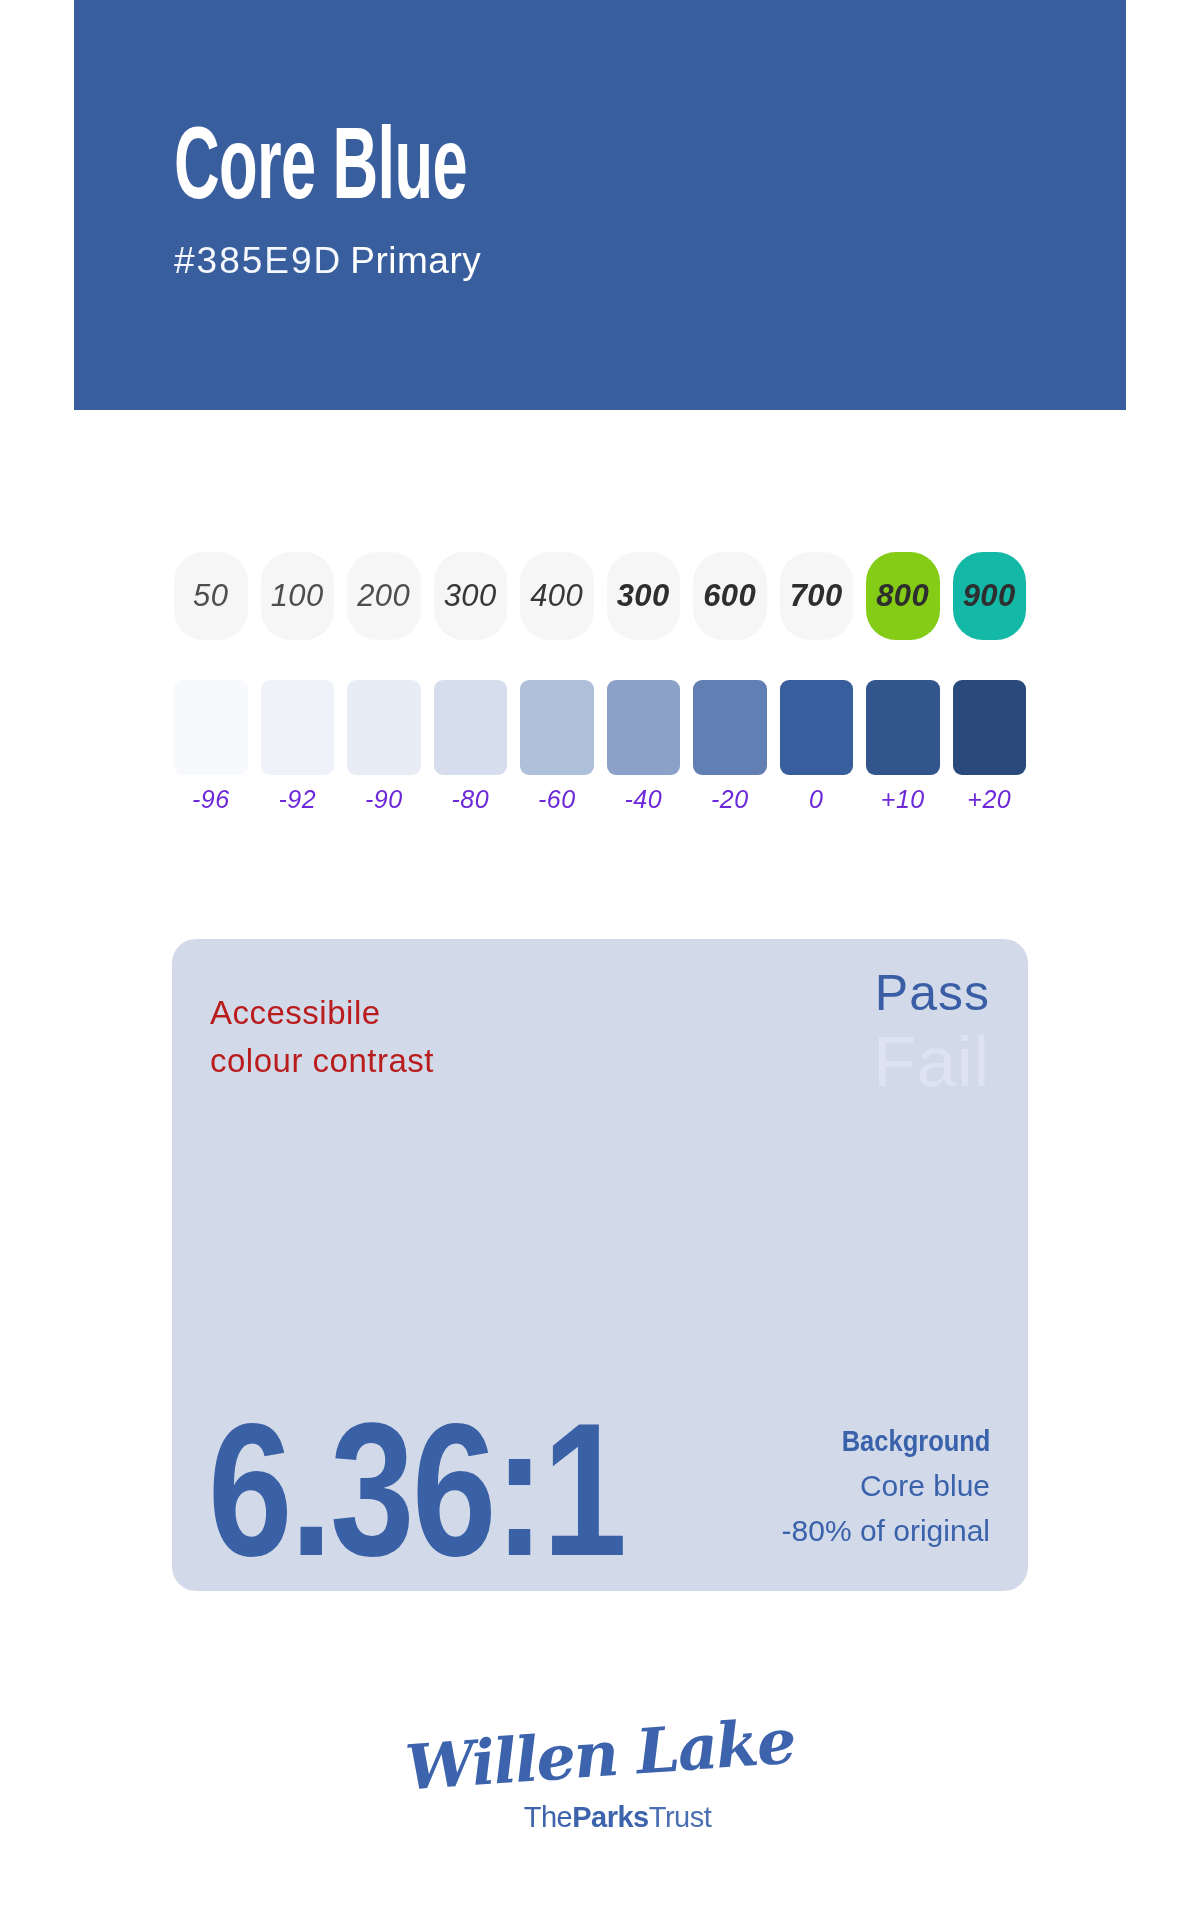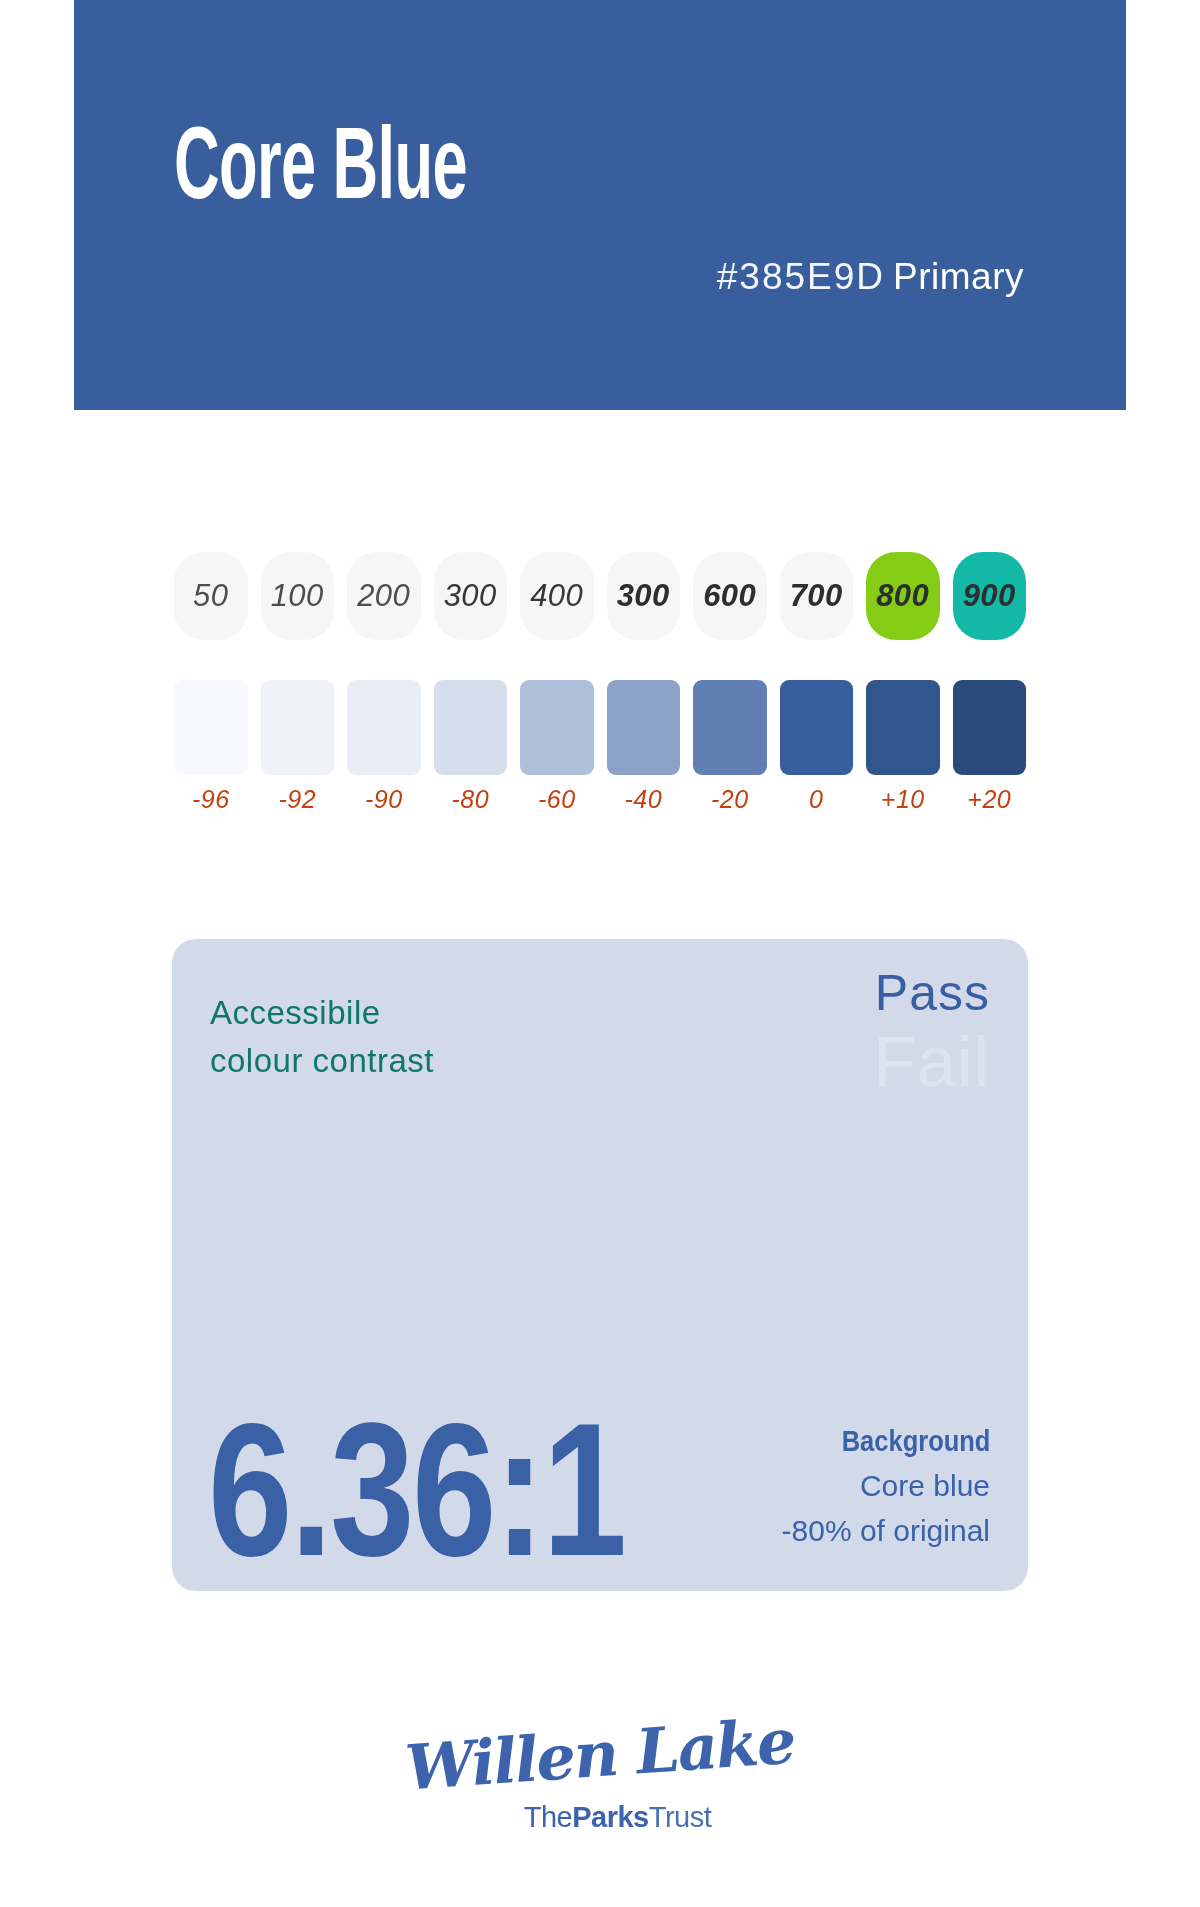--- a/index.html
+++ b/index.html
@@ -16,22 +16,22 @@
     padding:0 100px;
   }
   .page-title {
     padding-top:112px;
     color:#ffffff; font-weight:bold; font-size:102px; line-height:1;
     letter-spacing:-1px;
     transform:scaleX(0.62); transform-origin:left top;
     white-space:nowrap;
   }
   .header-row {
-    position:absolute; left:100px; right:102px; bottom:112px;
-    display:flex; justify-content:flex-end; align-items:baseline;
+    position:absolute; left:100px; right:102px; bottom:128px;
+    display:flex; justify-content:flex-start; align-items:baseline;
     color:#ffffff; font-size:37px;
   }
   .hex-value { letter-spacing:2px; color:#F4F7FB; }
   .role-label { letter-spacing:0.5px;margin-left:8px; }
 
   
   .palette { margin:142px 100px 0; }
   .palette-grid {
     display:grid; grid-template-columns:repeat(10, 1fr); column-gap:13px;font-style:italic;
   }
@@ -39,32 +39,32 @@
   .pill {
     width:100%; height:88px; border-radius:30px;
     background:#F6F6F7;
     display:flex; align-items:center; justify-content:center;
     font-size:31px; letter-spacing:0.5px;
   }
   .w-300 { font-weight:400; color:#4E4E4E; }
   .w-500 { font-weight:500; color:#373737; }
   .w-700 { font-weight:700; color:#2E2E2E; }
   .swatch { margin-top:40px; width:100%; height:95px; border-radius:9px; }
-  .adj { margin-top:10px; font-size:25px; font-weight:500; color:#c2410c; letter-spacing:0.5px; }
+  .adj { margin-top:10px; font-size:25px; font-weight:500; color:#6d28d9; letter-spacing:0.5px; }
 
   
   .card {
     position:relative; margin:125px 98px 0; height:652px;
     background:#D2DAE9; border-radius:24px;
     padding:38px 38px;
   }
   .card-top { display:flex; justify-content:space-between; align-items:flex-start; }
   .card-title {
     font-size:33px; line-height:1.45; letter-spacing:0.5px;
-    color:#0f766e; padding-top:12px;
+    color:#b91c1c; padding-top:12px;
   }
   .passfail { text-align:right; margin-top:-10px; }
   .pass-label { font-size:50px; font-weight:500; line-height:1.05; color:#3A5EA6; letter-spacing:1px; }
   .fail-label { font-size:70px; font-weight:500; line-height:1.05; color:#DDE3F0; letter-spacing:1px; margin-top:6px; }
 
   .card-bottom {
     position:absolute; left:36px; right:38px; bottom:30px;
     display:flex; justify-content:space-between; align-items:flex-end;
   }
   .ratio {

